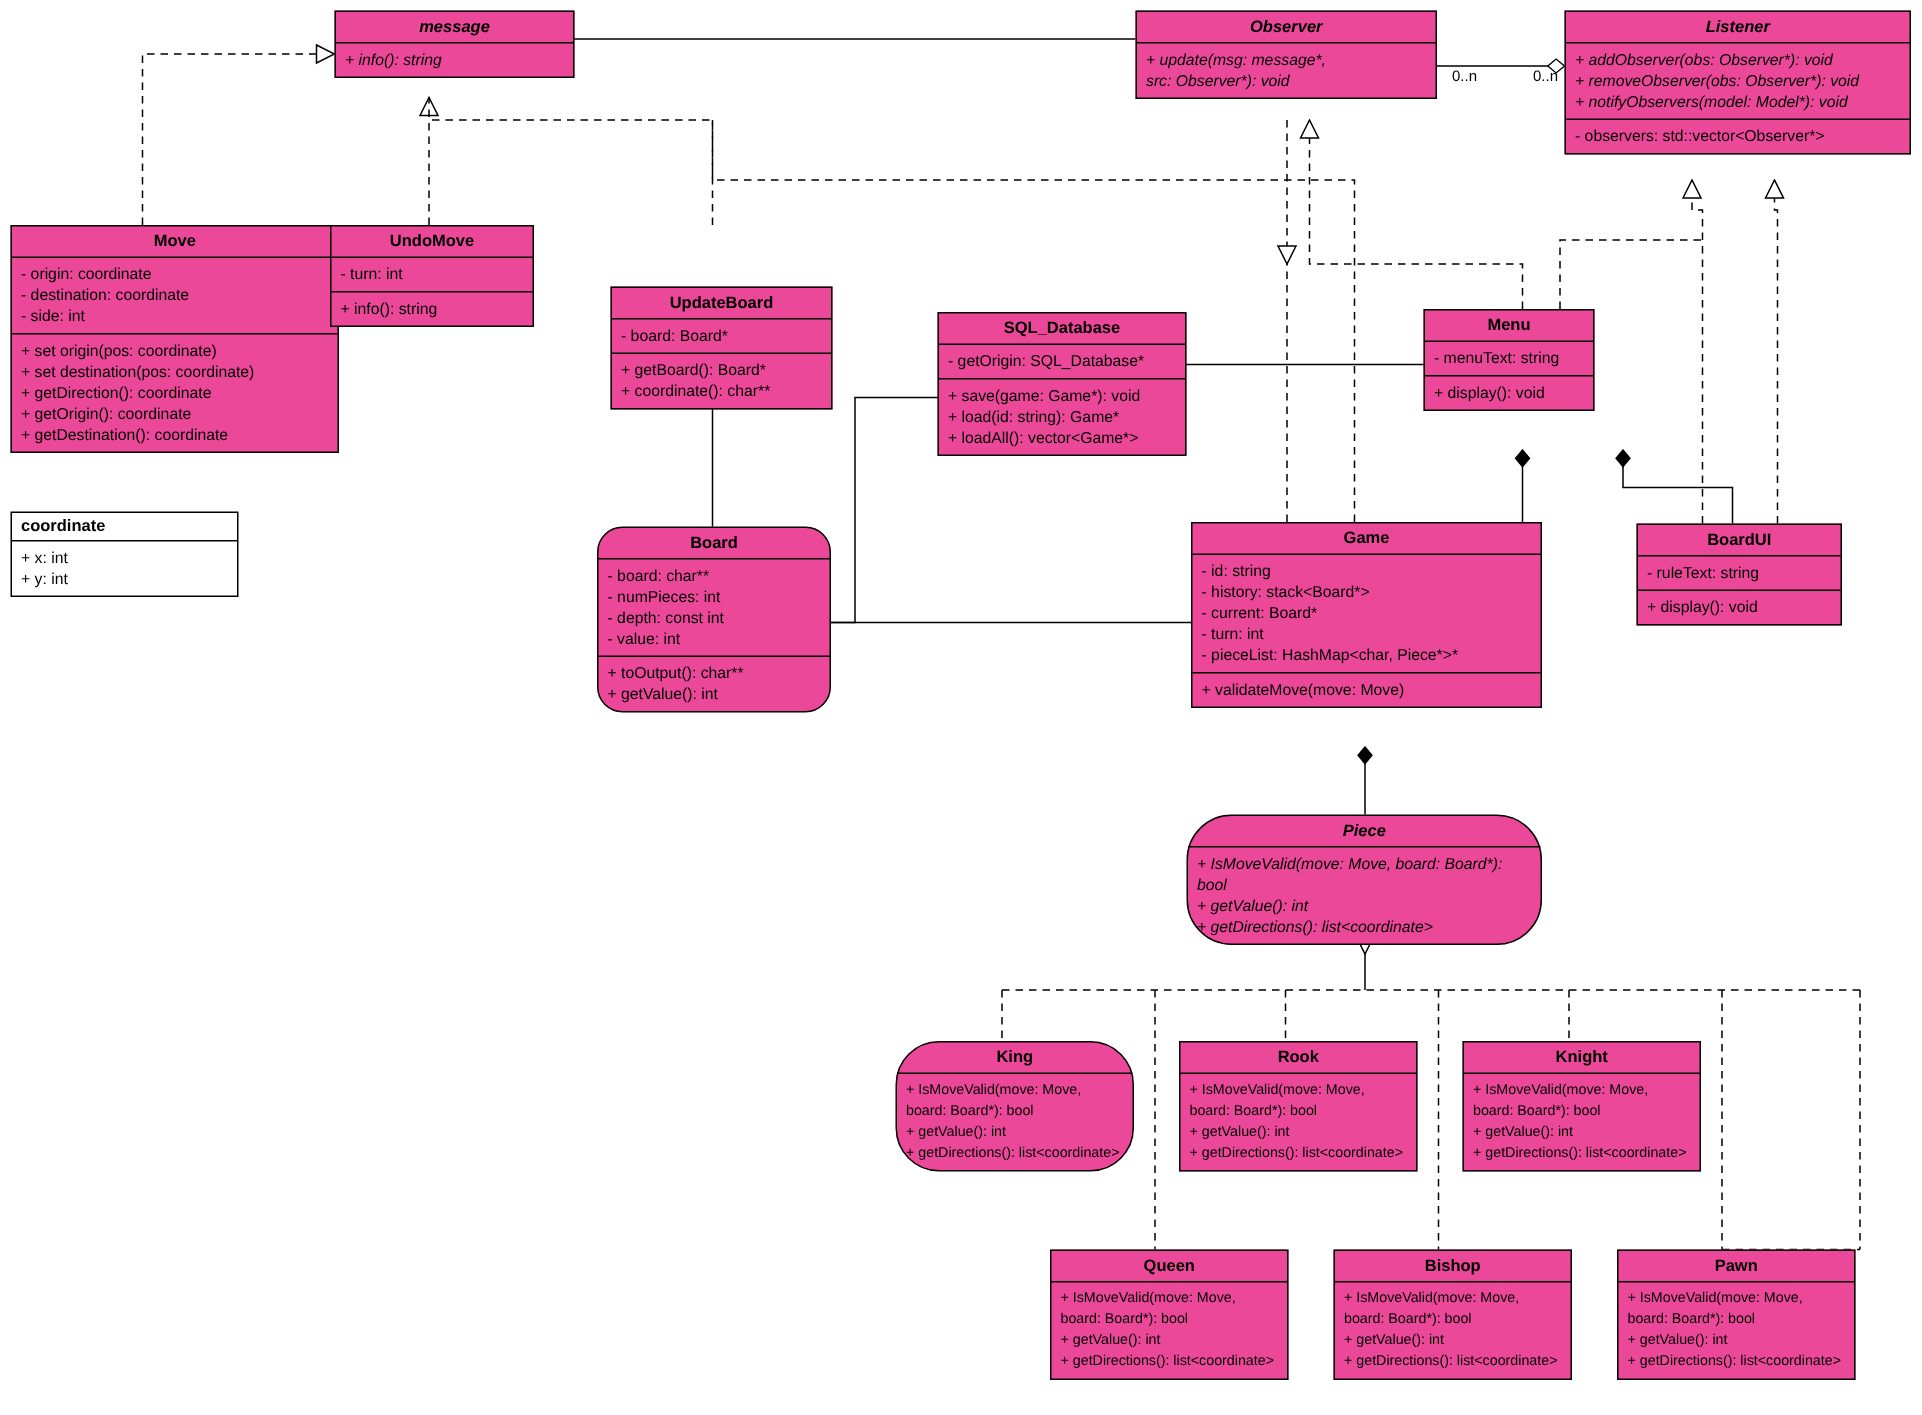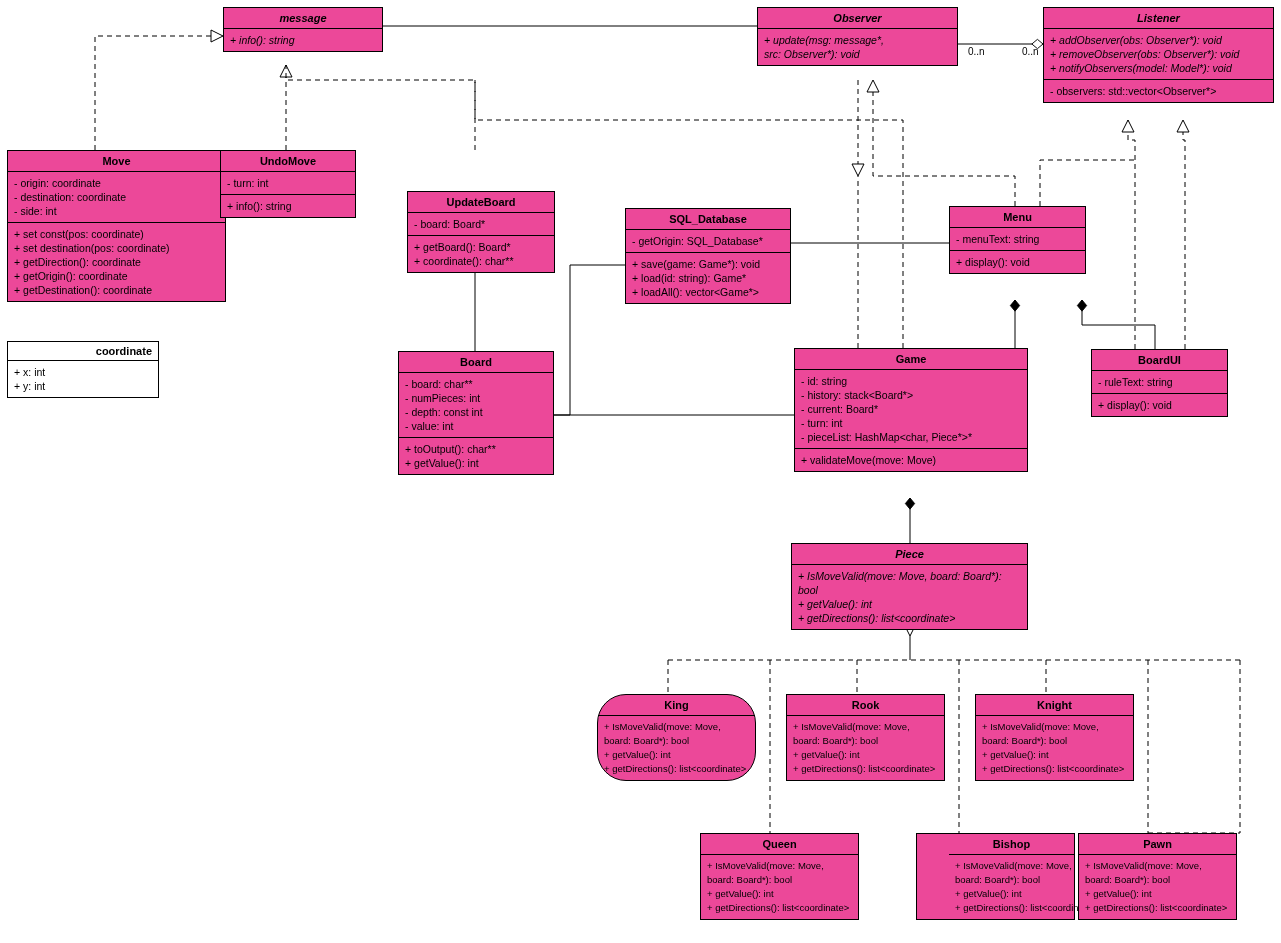--- a/index.html
+++ b/index.html
@@ -36,21 +36,21 @@
   }
   .compartment:last-child { border-bottom: none; }
   .compartment .row { display:block; white-space: pre; }
   .compartment .row.italic { font-style: italic; }
   .struct-box {
     position: absolute;
     border: 1px solid #000;
     background: #fff;
   }
   .struct-title {
-    text-align: right;
+    text-align: left;
     font-weight: bold;
     padding: 3px 6px;
     border-bottom: 1px solid #000;
   }
   svg.arrows {
     position: absolute;
     left: 0; top: 0;
     width: 1281px;
     height: 943px;
     pointer-events: none;
@@ -159,21 +159,21 @@
 </div>
 
 <div class="class-box" style="left:7px; top:150px; width:219px;">
   <div class="class-title">Move</div>
   <div class="compartment">
     <span class="row">- origin: coordinate</span>
     <span class="row">- destination: coordinate</span>
     <span class="row">- side: int</span>
   </div>
   <div class="compartment">
-    <span class="row">+ set const(pos: coordinate)</span>
+    <span class="row">+ set origin(pos: coordinate)</span>
     <span class="row">+ set destination(pos: coordinate)</span>
     <span class="row">+ getDirection(): coordinate</span>
     <span class="row">+ getOrigin(): coordinate</span>
     <span class="row">+ getDestination(): coordinate</span>
   </div>
 </div>
 
 <div class="struct-box" style="left:7px; top:341px; width:150px;">
   <div class="struct-title">coordinate</div>
   <div class="compartment">
@@ -208,31 +208,31 @@
   <div class="compartment">
     <span class="row">- getOrigin: SQL_Database*</span>
   </div>
   <div class="compartment">
     <span class="row">+ save(game: Game*): void</span>
     <span class="row">+ load(id: string): Game*</span>
     <span class="row">+ loadAll(): vector&lt;Game*&gt;</span>
   </div>
 </div>
 
-<div class="class-box" style="left:949px; top:206px; width:137px;">
+<div class="class-box" style="left:949px; top:206px; width:114px;">
   <div class="class-title">Menu</div>
   <div class="compartment">
     <span class="row">- menuText: string</span>
   </div>
   <div class="compartment">
     <span class="row">+ display(): void</span>
   </div>
 </div>
 
-<div class="class-box" style="left:398px; top:351px; width:156px;">
+<div class="class-box" style="left:398px; top:351px; width:156px;border-radius:17px;">
   <div class="class-title">Board</div>
   <div class="compartment">
     <span class="row">- board: char**</span>
     <span class="row">- numPieces: int</span>
     <span class="row">- depth: const int</span>
     <span class="row">- value: int</span>
   </div>
   <div class="compartment">
     <span class="row">+ toOutput(): char**</span>
     <span class="row">+ getValue(): int</span>
@@ -256,21 +256,21 @@
 <div class="class-box" style="left:1091px; top:349px; width:137px;">
   <div class="class-title">BoardUI</div>
   <div class="compartment">
     <span class="row">- ruleText: string</span>
   </div>
   <div class="compartment">
     <span class="row">+ display(): void</span>
   </div>
 </div>
 
-<div class="class-box" style="left:791px; top:543px; width:237px;">
+<div class="class-box" style="left:791px; top:543px; width:237px;border-radius:30px;">
   <div class="class-title italic">Piece</div>
   <div class="compartment" style="white-space:normal;">
     <span class="row italic" style="white-space:normal;">+ IsMoveValid(move: Move, board: Board*):</span>
     <span class="row italic">bool</span>
     <span class="row italic">+ getValue(): int</span>
     <span class="row italic">+ getDirections(): list&lt;coordinate&gt;</span>
   </div>
 </div>
 
 <div class="class-box" style="left:597px; top:694px; width:159px;border-radius:29px;">
@@ -306,21 +306,21 @@
 <div class="class-box" style="left:700px; top:833px; width:159px;">
   <div class="class-title">Queen</div>
   <div class="compartment" style="font-size:9.5px;">
     <span class="row">+ IsMoveValid(move: Move,</span>
     <span class="row">board: Board*): bool</span>
     <span class="row">+ getValue(): int</span>
     <span class="row">+ getDirections(): list&lt;coordinate&gt;</span>
   </div>
 </div>
 
-<div class="class-box" style="left:916px; top:833px; width:159px;padding-left:32px;">
+<div class="class-box" style="left:889px; top:833px; width:159px;">
   <div class="class-title">Bishop</div>
   <div class="compartment" style="font-size:9.5px;">
     <span class="row">+ IsMoveValid(move: Move,</span>
     <span class="row">board: Board*): bool</span>
     <span class="row">+ getValue(): int</span>
     <span class="row">+ getDirections(): list&lt;coordinate&gt;</span>
   </div>
 </div>
 
 <div class="class-box" style="left:1078px; top:833px; width:159px;">

